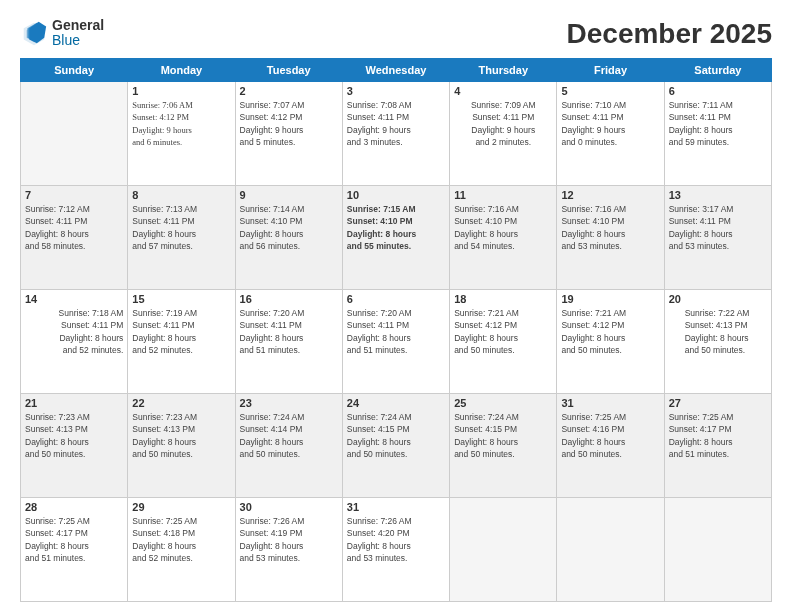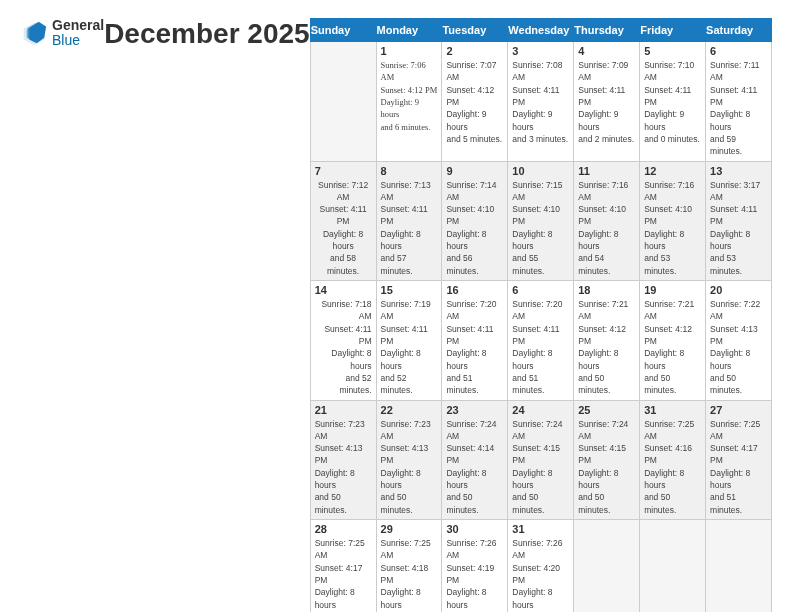--- a/index.html
+++ b/index.html
@@ -8,21 +8,21 @@
       height: 612px;
       font-family: Arial, sans-serif;
       background: #fff;
       overflow: hidden;
     }
     .page {
       width: 792px;
       height: 612px;
       padding: 18px 20px 10px 20px;
       display: flex;
-      flex-direction: row;
+      flex-direction: column;
     }
     .header {
       display: flex;
       justify-content: space-between;
       align-items: flex-start;
       margin-bottom: 8px;
     }
     .logo {
       display: flex;
       align-items: center;
@@ -65,22 +65,22 @@
       border: 1px solid #ccc;
       border-collapse: collapse;
       width: 100%;
       table-layout: fixed;
     }
     .calendar th {
       background: #1a7abf;
       color: white;
       font-size: 11px;
       font-weight: bold;
-      padding: 5px 0;
-      text-align: left;
+      padding: 5px 16px;
+      text-align: center;
       border: 1px solid #1a7abf;
     }
     .calendar td {
       border: 1px solid #ccc;
       vertical-align: top;
       padding: 3px 4px;
       font-size: 9px;
       color: #333;
       background: #fff;
       height: 88px;
@@ -157,21 +157,21 @@
           </td>
           <td>
             <span class="day-num">3</span>
             <div class="day-info" style="white-space: pre-line;">Sunrise: 7:08 AM
 Sunset: 4:11 PM
 Daylight: 9 hours
 and 3 minutes.</div>
           </td>
           <td>
             <span class="day-num">4</span>
-            <div class="day-info" style="white-space: pre-line;">Sunrise: 7:09 AM
+            <div class="day-info" style="white-space: pre-line; text-align: center;">Sunrise: 7:09 AM
 Sunset: 4:11 PM
 Daylight: 9 hours
 and 2 minutes.</div>
           </td>
           <td>
             <span class="day-num">5</span>
             <div class="day-info" style="white-space: pre-line;">Sunrise: 7:10 AM
 Sunset: 4:11 PM
 Daylight: 9 hours
 and 0 minutes.</div>
@@ -180,42 +180,42 @@
             <span class="day-num">6</span>
             <div class="day-info" style="white-space: pre-line;">Sunrise: 7:11 AM
 Sunset: 4:11 PM
 Daylight: 8 hours
 and 59 minutes.</div>
           </td>
         </tr>
         <tr class="row-shaded">
           <td>
             <span class="day-num">7</span>
-            <div class="day-info" style="white-space: pre-line; text-align: center;">Sunrise: 7:12 AM
+            <div class="day-info" style="white-space: pre-line;">Sunrise: 7:12 AM
 Sunset: 4:11 PM
 Daylight: 8 hours
 and 58 minutes.</div>
           </td>
           <td>
             <span class="day-num">8</span>
             <div class="day-info" style="white-space: pre-line;">Sunrise: 7:13 AM
 Sunset: 4:11 PM
 Daylight: 8 hours
 and 57 minutes.</div>
           </td>
           <td>
             <span class="day-num">9</span>
             <div class="day-info" style="white-space: pre-line;">Sunrise: 7:14 AM
 Sunset: 4:10 PM
 Daylight: 8 hours
 and 56 minutes.</div>
           </td>
           <td>
             <span class="day-num">10</span>
-            <div class="day-info" style="white-space: pre-line;">Sunrise: 7:15 AM
+            <div class="day-info" style="white-space: pre-line; font-weight: bold;">Sunrise: 7:15 AM
 Sunset: 4:10 PM
 Daylight: 8 hours
 and 55 minutes.</div>
           </td>
           <td>
             <span class="day-num">11</span>
             <div class="day-info" style="white-space: pre-line;">Sunrise: 7:16 AM
 Sunset: 4:10 PM
 Daylight: 8 hours
 and 54 minutes.</div>
@@ -273,21 +273,21 @@
           </td>
           <td>
             <span class="day-num">19</span>
             <div class="day-info" style="white-space: pre-line;">Sunrise: 7:21 AM
 Sunset: 4:12 PM
 Daylight: 8 hours
 and 50 minutes.</div>
           </td>
           <td>
             <span class="day-num">20</span>
-            <div class="day-info" style="white-space: pre-line;">Sunrise: 7:22 AM
+            <div class="day-info" style="white-space: pre-line; margin-left: 16px;">Sunrise: 7:22 AM
 Sunset: 4:13 PM
 Daylight: 8 hours
 and 50 minutes.</div>
           </td>
         </tr>
         <tr class="row-shaded">
           <td>
             <span class="day-num">21</span>
             <div class="day-info" style="white-space: pre-line;">Sunrise: 7:23 AM
 Sunset: 4:13 PM

